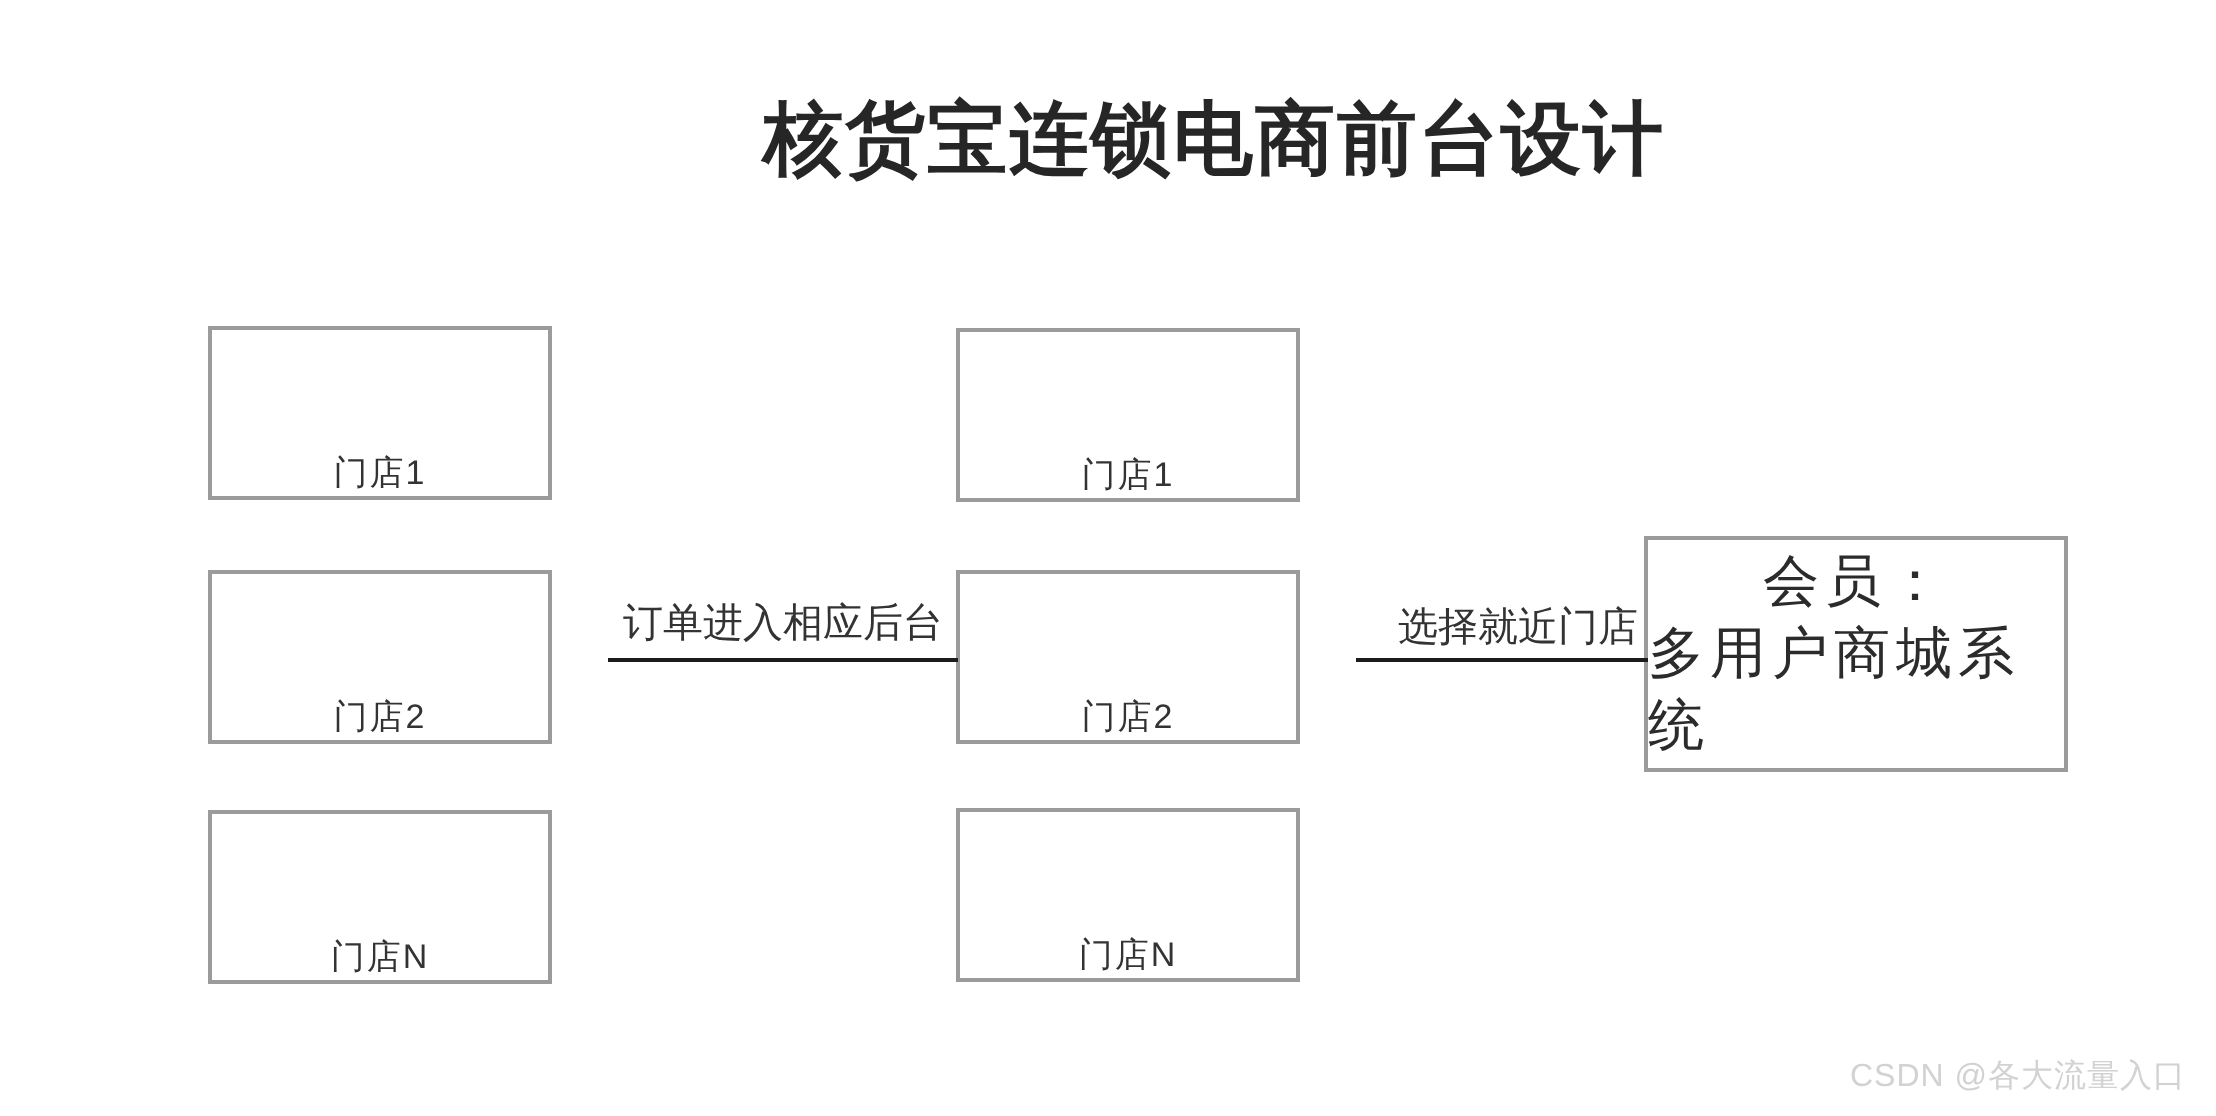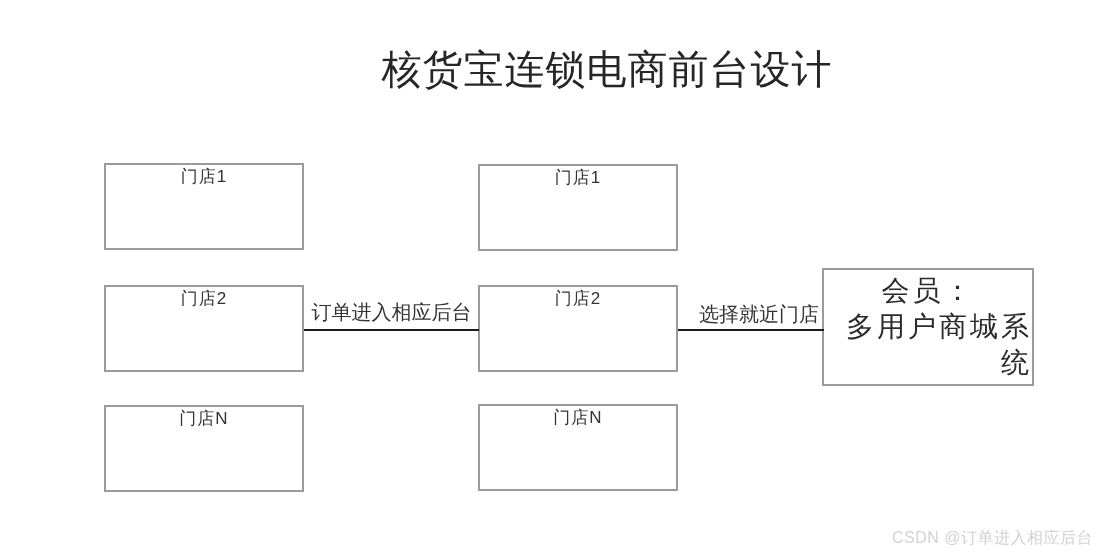--- a/index.html
+++ b/index.html
@@ -22,33 +22,33 @@
   .canvas {
     position: absolute;
     inset: 0;
   }
   .diagram-title {
     position: absolute;
     top: 42px;
     left: 607px;
     transform: translateX(-50%);
     font-size: 40px;
-    font-weight: 400;
+    font-weight: 700;
     color: var(--title-color);
     white-space: nowrap;
     letter-spacing: 1px;
   }
   .node {
     position: absolute;
-    width: 200px;
+    width: 172px;
     height: 87px;
     border: 2px solid var(--box-border);
     background: #ffffff;
     display: flex;
-    align-items: flex-start;
+    align-items: flex-end;
     justify-content: center;
     font-size: 17px;
     color: var(--box-text);
     letter-spacing: 1px;
   }
   .node-l1 { left: 104px; top: 163px; }
   .node-l2 { left: 104px; top: 285px; }
   .node-l3 { left: 104px; top: 405px; }
   .node-m1 { left: 478px; top: 164px; }
   .node-m2 { left: 478px; top: 285px; }
@@ -62,21 +62,21 @@
     border: 2px solid var(--box-border);
     background: #ffffff;
     display: flex;
     flex-direction: column;
     align-items: center;
     justify-content: center;
     font-size: 28px;
     line-height: 36px;
     letter-spacing: 3px;
     color: #2b2b2b;
-    text-align: right;
+    text-align: left;
   }
   .connector-line {
     position: absolute;
     height: 2px;
     background: var(--line-color);
     top: 329px;
   }
   .line-a { left: 304px; width: 175px; }
   .line-b { left: 678px; width: 146px; }
   .connector-label {
@@ -131,15 +131,15 @@
     <span>会员：</span>
     <span>多用户商城系统</span>
   </div>
 
   <div class="connector-label label-a">订单进入相应后台</div>
   <div class="connector-line line-a"></div>
 
   <div class="connector-label label-b">选择就近门店</div>
   <div class="connector-line line-b"></div>
 
-  <div class="watermark">CSDN @订单进入相应后台</div>
+  <div class="watermark">CSDN @各大流量入口</div>
 
 </div>
 
 </body></html>

